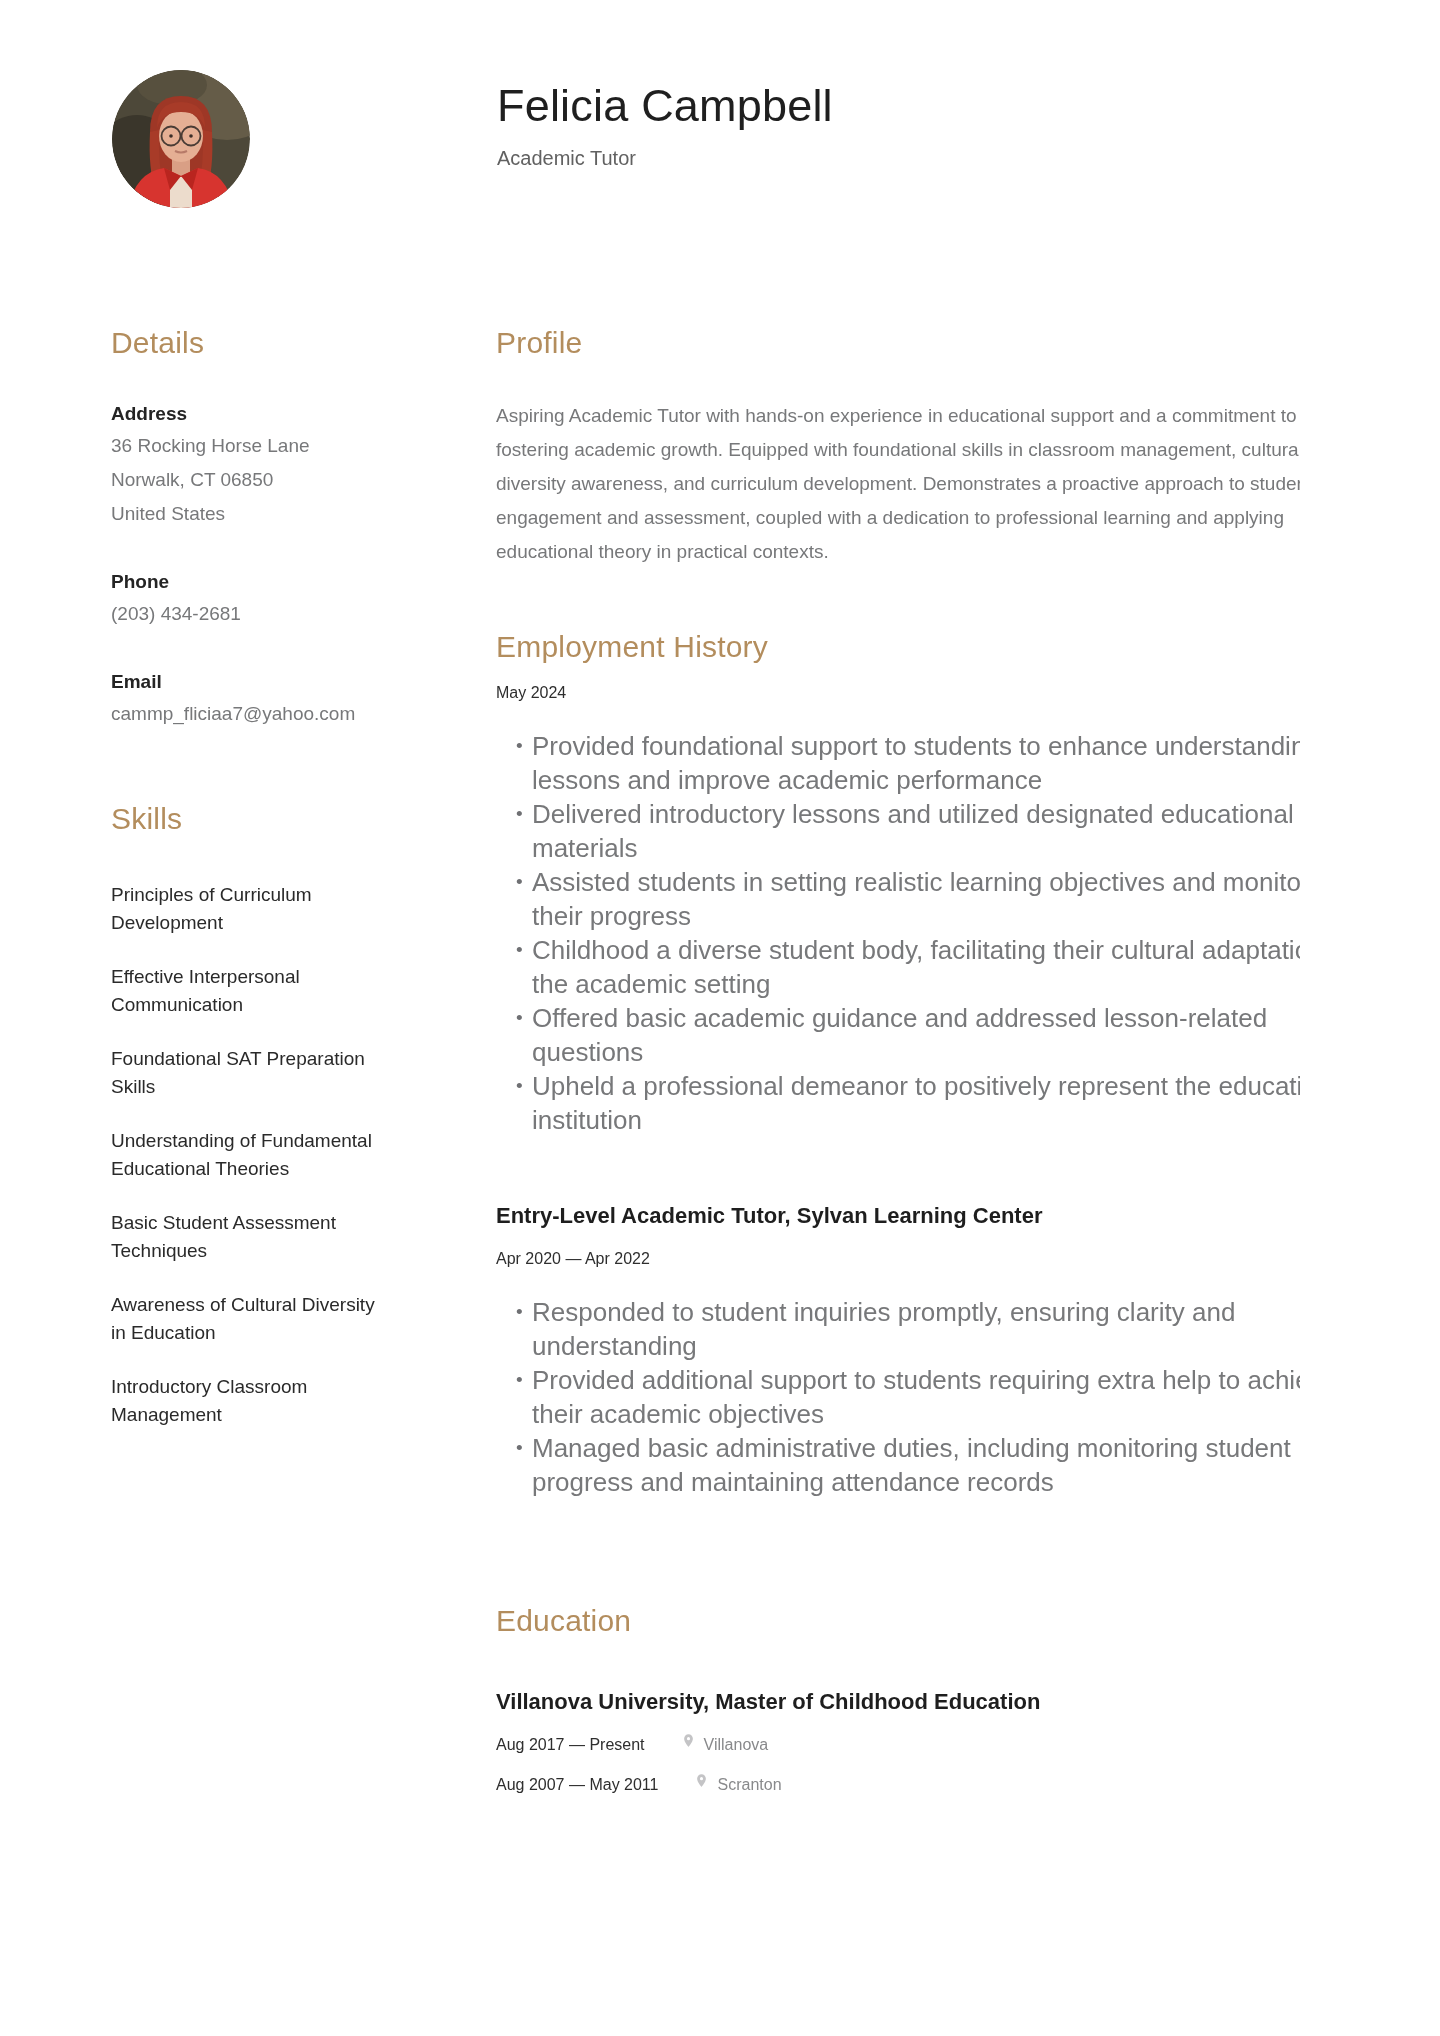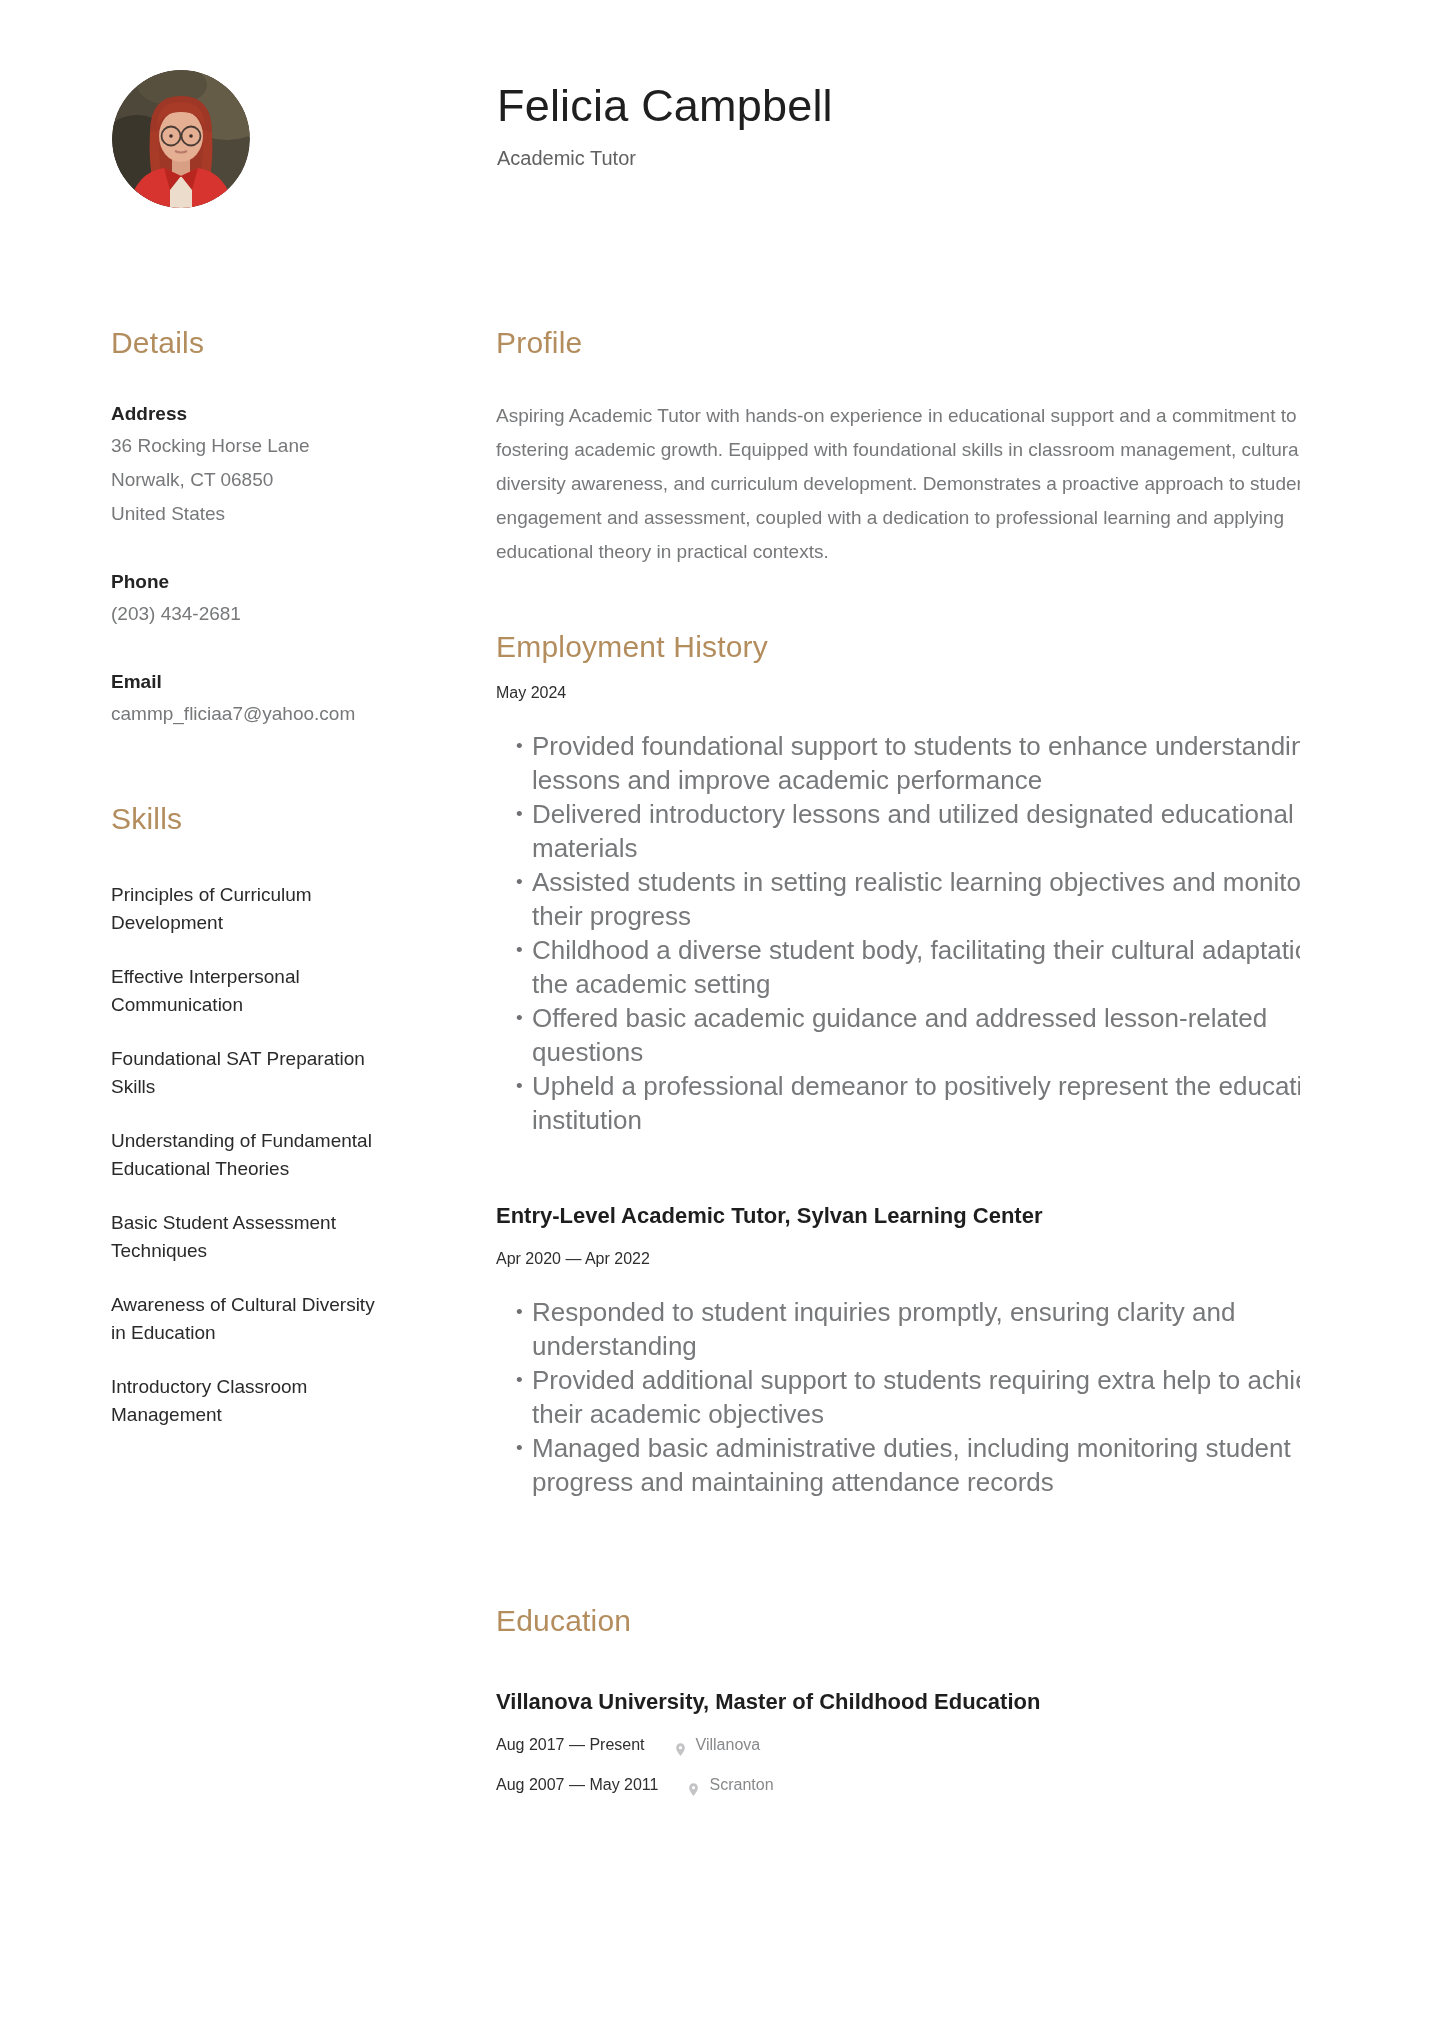--- a/index.html
+++ b/index.html
@@ -67,23 +67,23 @@
 
   ul.duties { list-style: none; margin: 24px 0 0 0; padding: 0 0 0 36px; }
   ul.duties li {
     font-size: 26px; color: #77787a; line-height: 34px; position: relative;
   }
   ul.duties li::before {
     content: "\2022"; position: absolute; left: -16px; top: 0;
     color: #6f7073; font-size: 19px;
   }
 
-  .edu-meta { display: flex; align-items: center; margin-top: 16px; }
+  .edu-meta { display: flex; align-items: center; margin-top: 16px; gap: 8px; }
   .edu-date { font-size: 16px; color: #2e2e2e; line-height: 24px; }
-  .edu-loc { display: inline-flex; align-items: flex-end; margin-left: 28px; }
+  .edu-loc { display: inline-flex; align-items: flex-start; margin-left: 28px; }
   .edu-loc svg { width: 15px; height: 15px; margin-right: 8px; flex: 0 0 15px; }
   .edu-loc-text { font-size: 16px; color: #88898b; line-height: 24px; }
 </style>
 </head>
 <body>
 
 <div class="page">
 
   <div class="header">
     <div class="avatar">

